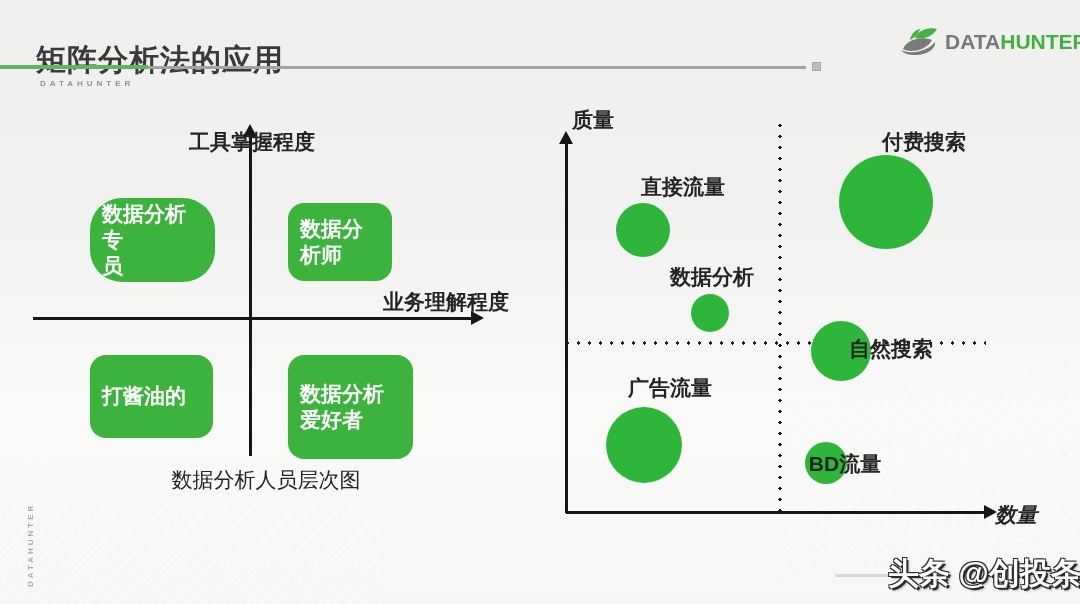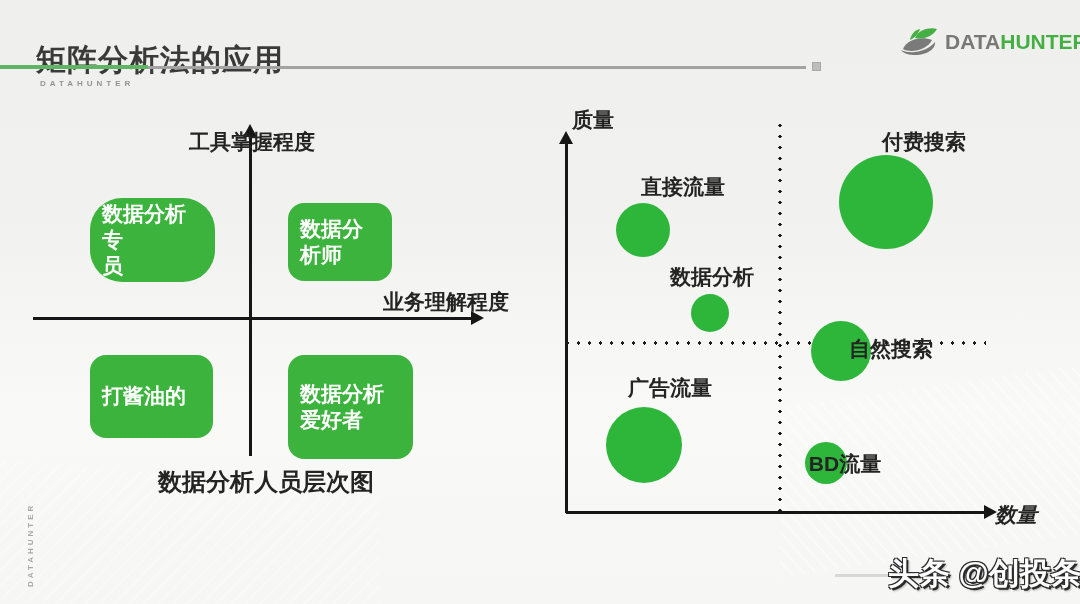--- a/index.html
+++ b/index.html
@@ -29,21 +29,21 @@
   .side-brand{position:absolute;left:26px;top:515px;height:72px;writing-mode:vertical-rl;transform:rotate(180deg);
     font-size:8px;font-weight:700;letter-spacing:3px;color:#a8a8a8;}
   
   .axis{position:absolute;background:#161616;}
   .arrow-up{position:absolute;width:0;height:0;border-left:7px solid transparent;border-right:7px solid transparent;border-bottom:13px solid #161616;}
   .arrow-right{position:absolute;width:0;height:0;border-top:7px solid transparent;border-bottom:7px solid transparent;border-left:13px solid #161616;}
   .axis-label{position:absolute;font-size:21px;font-weight:600;color:#242424;white-space:nowrap;}
   
   .qbox{position:absolute;background:#3cb33d;border-radius:16px;color:#fff;font-size:21px;font-weight:600;
     display:flex;align-items:center;padding:0 12px;box-sizing:border-box;white-space:pre-line;line-height:1.25;}
-  .caption{position:absolute;left:101px;top:466px;width:330px;text-align:center;font-size:24px;font-weight:700;color:#242424;}
+  .caption{position:absolute;left:101px;top:466px;width:330px;text-align:center;font-size:21px;font-weight:400;color:#242424;}
   
   .dotted-h{position:absolute;left:562px;top:341px;width:424px;height:4px;z-index:1;
     background-image:radial-gradient(circle,#1b1b1b 0 1.6px,rgba(0,0,0,0) 1.7px);background-size:11px 4px;background-repeat:repeat-x;}
   .dotted-v{position:absolute;left:778px;top:120px;width:4px;height:392px;z-index:1;
     background-image:radial-gradient(circle,#1b1b1b 0 1.6px,rgba(0,0,0,0) 1.7px);background-size:4px 11px;background-repeat:repeat-y;}
   
   .bubble{position:absolute;border-radius:50%;background:#2db63a;z-index:2;}
   .bubble-label{position:absolute;transform:translate(-50%,-50%);font-size:21px;font-weight:600;color:#242424;white-space:nowrap;z-index:3;}
   
   .wm-line{position:absolute;left:835px;top:574px;width:115px;height:3px;background:#d8d8d8;}

